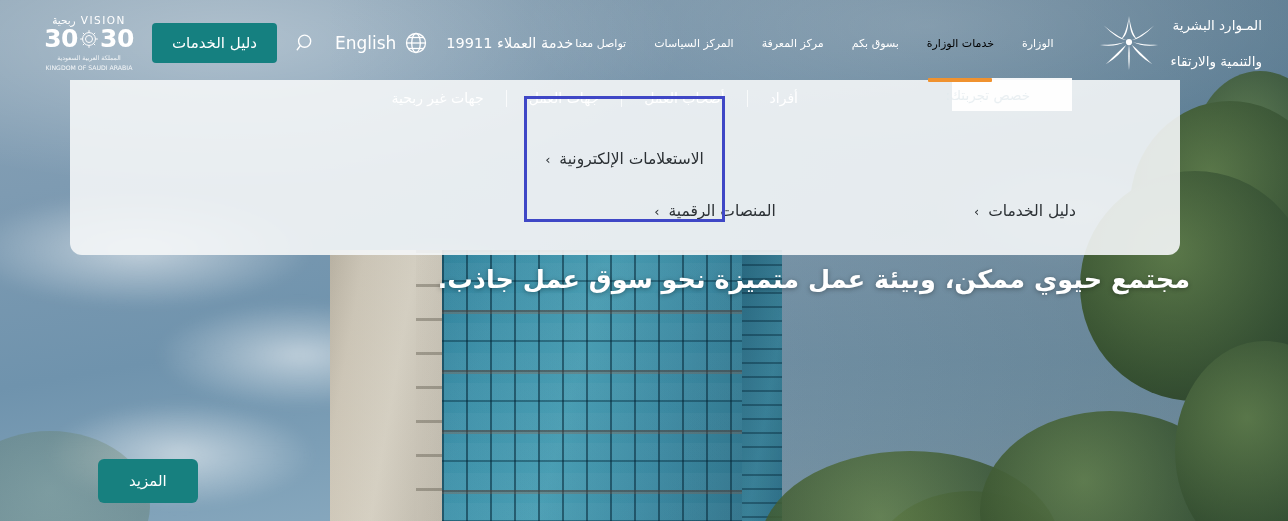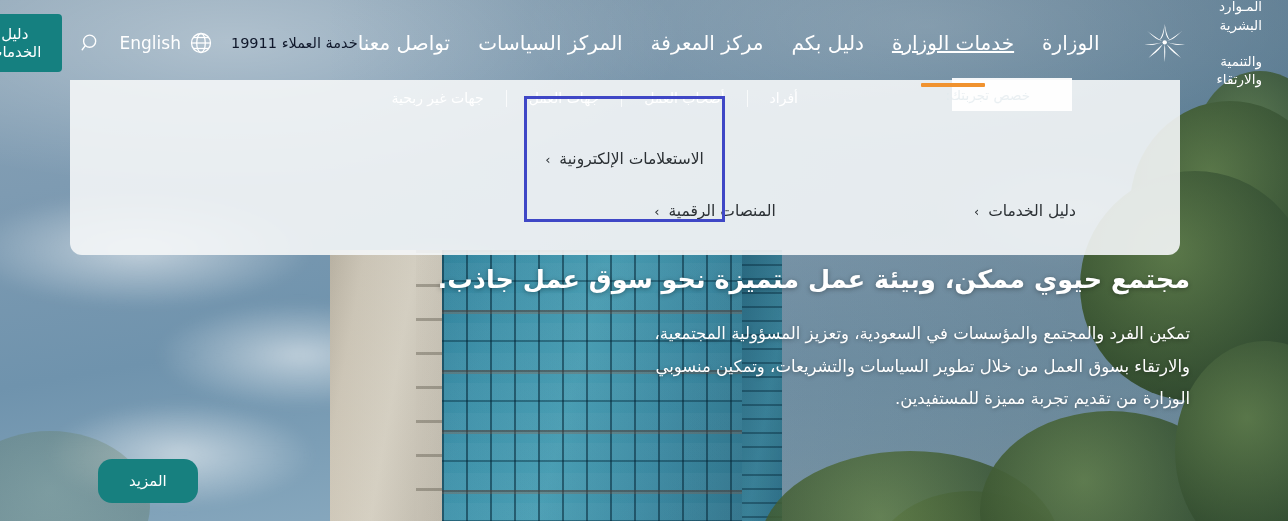--- a/index.html
+++ b/index.html
@@ -107,31 +107,31 @@
     display: flex; align-items: center; z-index: 20;
     padding: 0 26px 0 44px;
   }
   .hdr-right { display: flex; align-items: center; gap: 16px; }
   .ministry-logo { display: flex; align-items: center; gap: 11px; }
   .ministry-name { color: #fff; font-size: 13.5px; line-height: 1.35; text-align: right; white-space: pre-line; }
   .star-mark { width: 62px; height: 62px; }
 
   #main-nav { display: flex; align-items: center; gap: 28px; margin-right: 28px; position: relative; }
   .nav-item {
-    color: #ffffff; font-size: 20px; white-space: nowrap; cursor: pointer;
+    color: #ffffff; font-size: 11px; white-space: nowrap; cursor: pointer;
     padding: 4px 0; position: relative;
   }
-  .nav-item.active { color: #ffffff; text-decoration: underline; }
+  .nav-item.active { color: #000000; }
   .nav-item.active::after {
     content: ""; position: absolute; right: 50%; transform: translateX(50%);
     bottom: -28px; width: 64px; height: 4px; background: #f0922f; border-radius: 1px;
   }
 
   .hdr-left { display: flex; align-items: center; gap: 18px; margin-right: auto; }
-  .cust-service { color: #0f172a; font-size: 14.5px; white-space: nowrap; }
+  .cust-service { color: #ffffff; font-size: 14.5px; white-space: nowrap; }
   .lang-switch { display: flex; align-items: center; gap: 8px; color: #fff; font-size: 17px; cursor: pointer; }
   .icon-btn { cursor: pointer; display: flex; align-items: center; }
   .guide-btn {
     background: #158080; color: #fff; font-size: 15px;
     padding: 11px 20px; border-radius: 4px; border: 0; cursor: pointer;
     font-family: inherit;
   }
   .vision-logo { width: 90px; }
   .v-top { display: flex; align-items: center; justify-content: center; gap: 5px; color: #fff;
            font-size: 10.5px; letter-spacing: 1.5px; }
@@ -193,21 +193,21 @@
     text-shadow: 0 1px 5px rgba(0,0,0,.35);
   }
   #hero-desc {
     font-size: 16.5px; line-height: 1.95; max-width: 540px; margin-right: 0; margin-left: auto;
     text-shadow: 0 1px 4px rgba(0,0,0,.35);
   }
   #more-button {
     position: absolute; left: 98px; top: 459px; z-index: 12;
     background: #17807f; color: #fff; border: 0; cursor: pointer;
     font-family: inherit; font-size: 15px;
-    padding: 13px 31px; border-radius: 14px;
+    padding: 13px 31px; border-radius: 6px;
   }
 </style>
 </head>
 <body>
 
 <div id="hero-photo">
   <div class="sky"></div>
   <div class="cloud c1"></div>
   <div class="cloud c2"></div>
   <div class="cloud c3"></div>
@@ -248,21 +248,21 @@
           <path d="M8 54 C17 45 23 39 29 34 C25 41 19 47 8 54 Z"></path>
           <path d="M32 60 C33 48 33 41 32 34 C31 41 31 48 32 60 Z"></path>
           <circle cx="32" cy="31" r="3.2"></circle>
         </g>
       </svg>
     </div>
 
     <nav id="main-nav">
       <div class="nav-item">الوزارة</div>
       <div class="nav-item active">خدمات الوزارة</div>
-      <div class="nav-item">دليل بكم</div>
+      <div class="nav-item">بسوق بكم</div>
       <div class="nav-item">مركز المعرفة</div>
       <div class="nav-item">المركز السياسات</div>
       <div class="nav-item">تواصل معنا</div>
     </nav>
   </div>
 
   <div class="hdr-left">
     <div class="cust-service">خدمة العملاء 19911</div>
 
     <div class="lang-switch">
@@ -337,16 +337,15 @@
 
   <div id="highlighted-link">
     <span>الاستعلامات الإلكترونية</span>
     <span class="chev">›</span>
   </div>
   <div id="highlight-box"></div>
 </div>
 
 <section id="hero-content">
   <h1 id="hero-title">مجتمع حيوي ممكن، وبيئة عمل متميزة نحو سوق عمل جاذب.</h1>
-  <p id="hero-desc">تمكين الفرد والمجتمع والمؤسسات في السعودية، وتعزيز المسؤولية المجتمعية، والارتقاء بسوق العمل من خلال تطوير السياسات والتشريعات، وتمكين منسوبي الوزارة من تقديم تجربة مميزة للمستفيدين.</p>
 </section>
 
 <button id="more-button">المزيد</button>
 
 </body></html>

